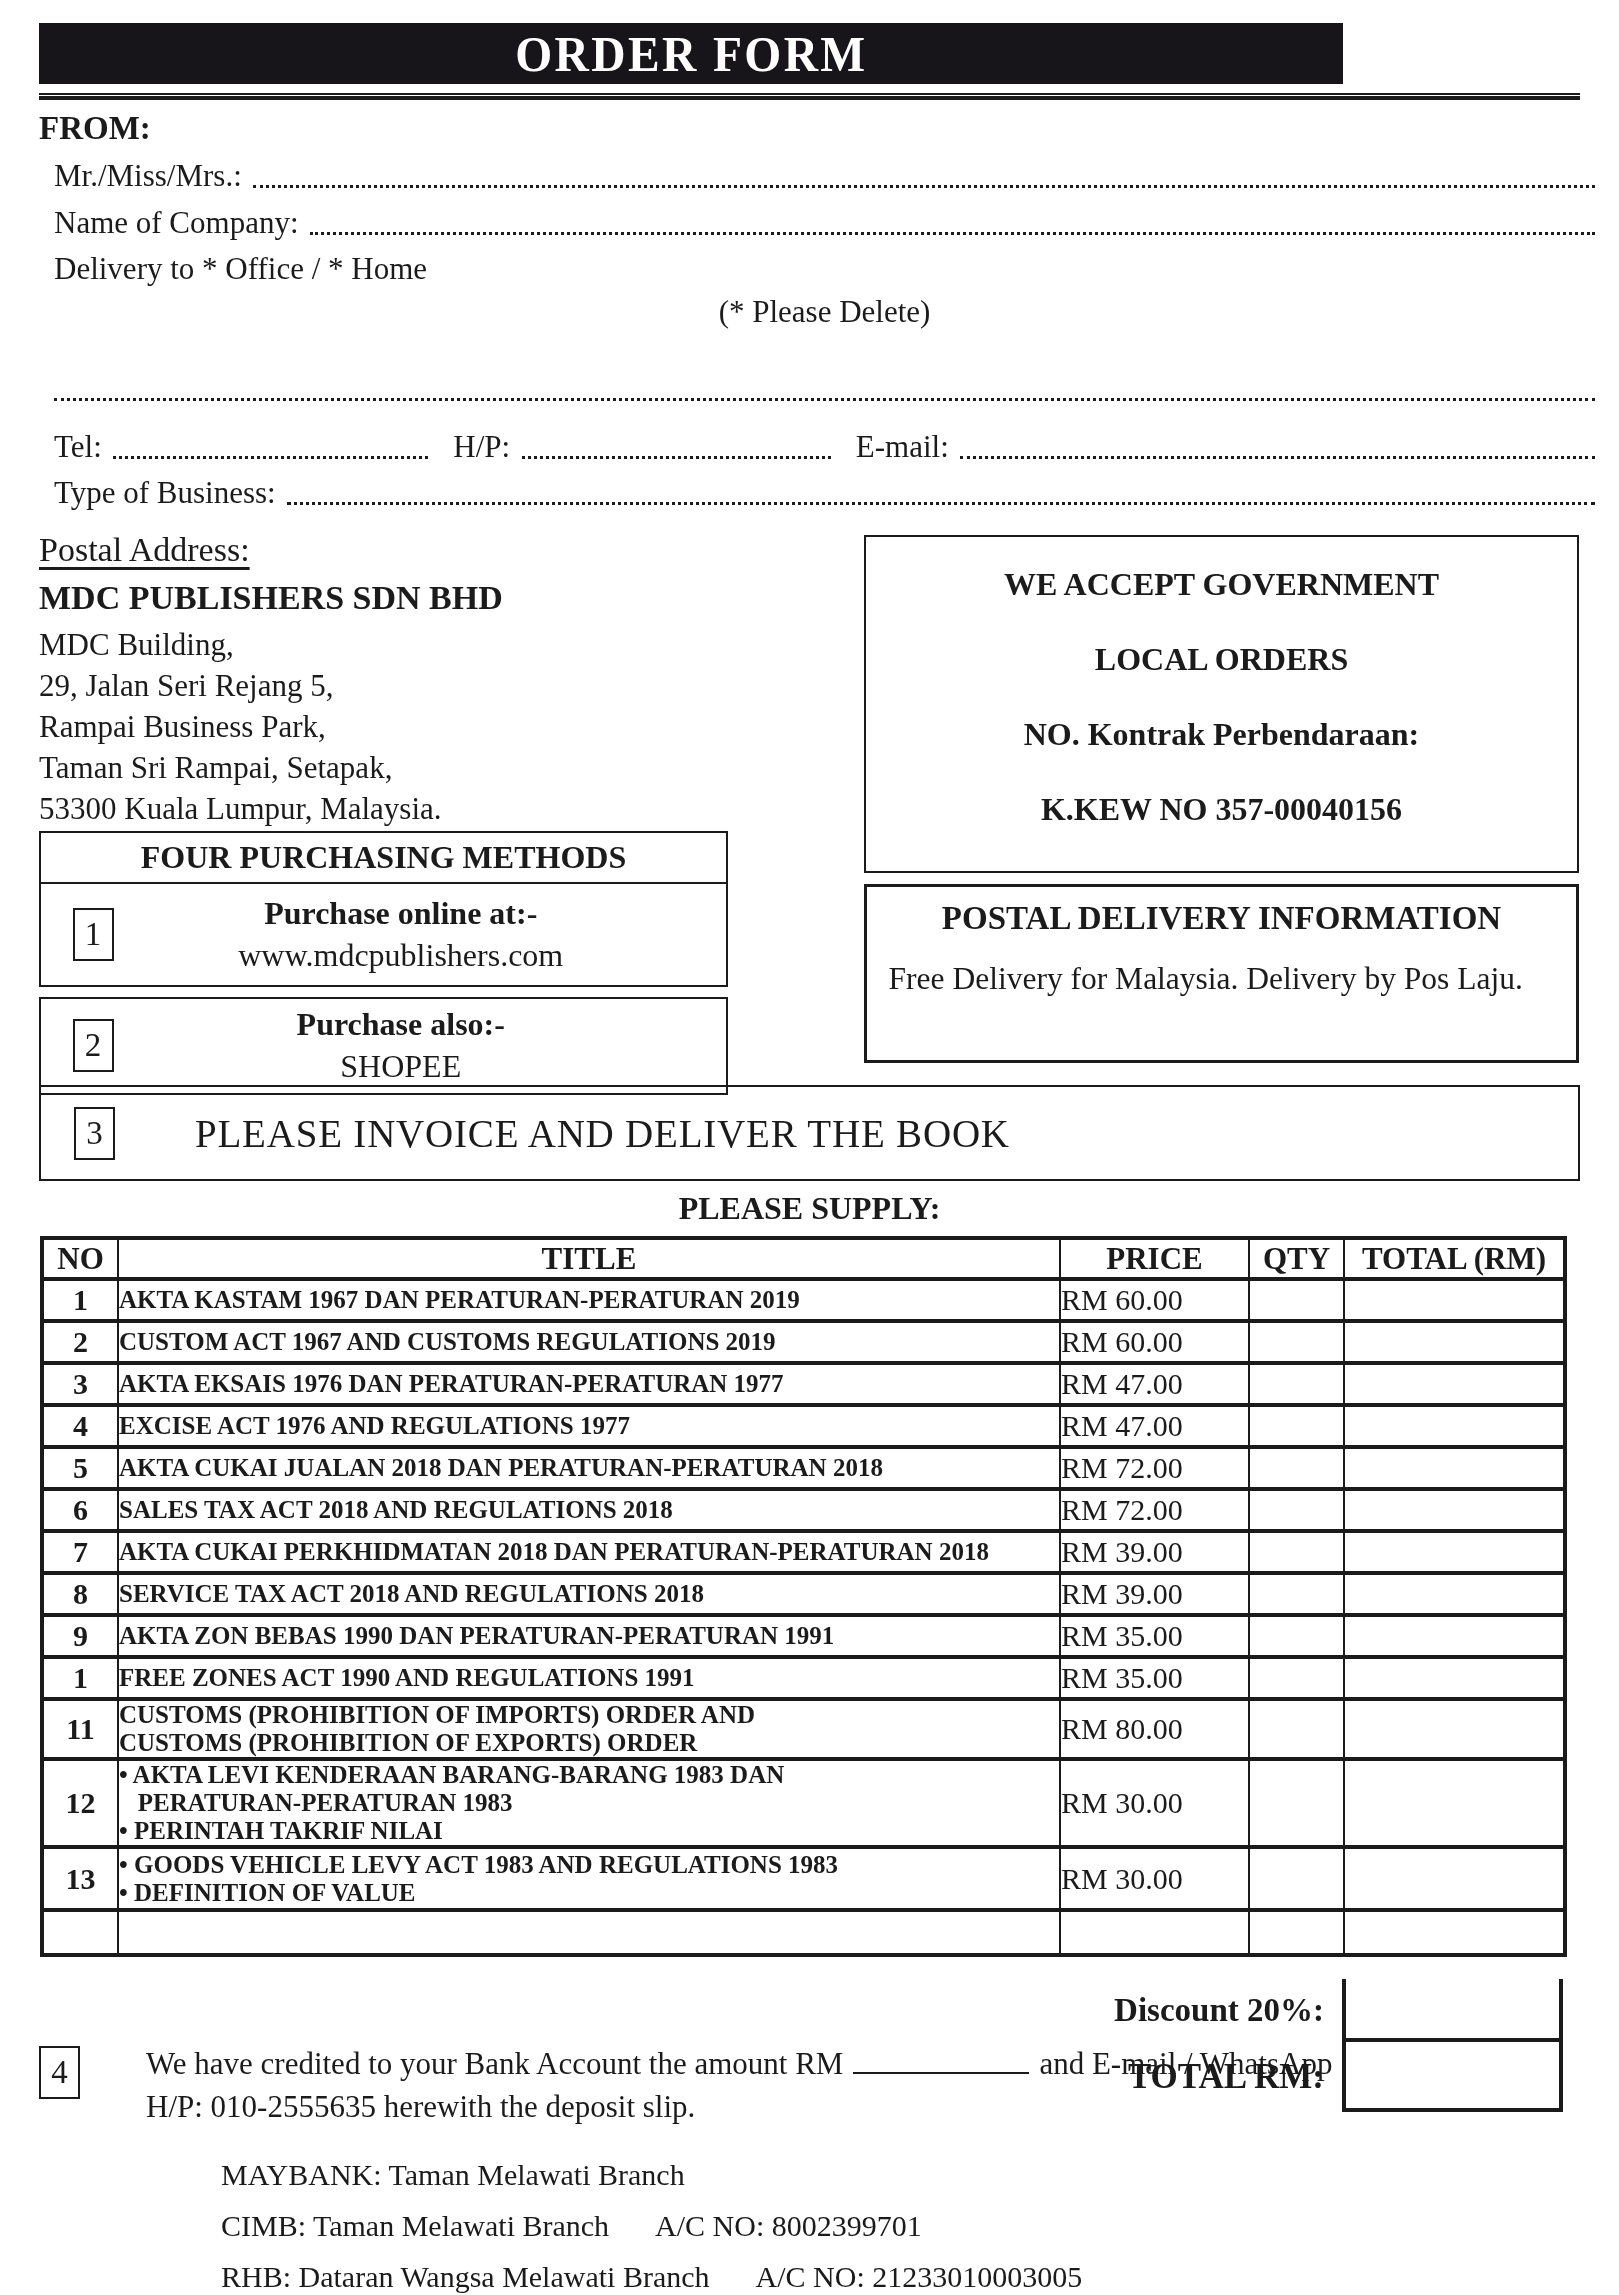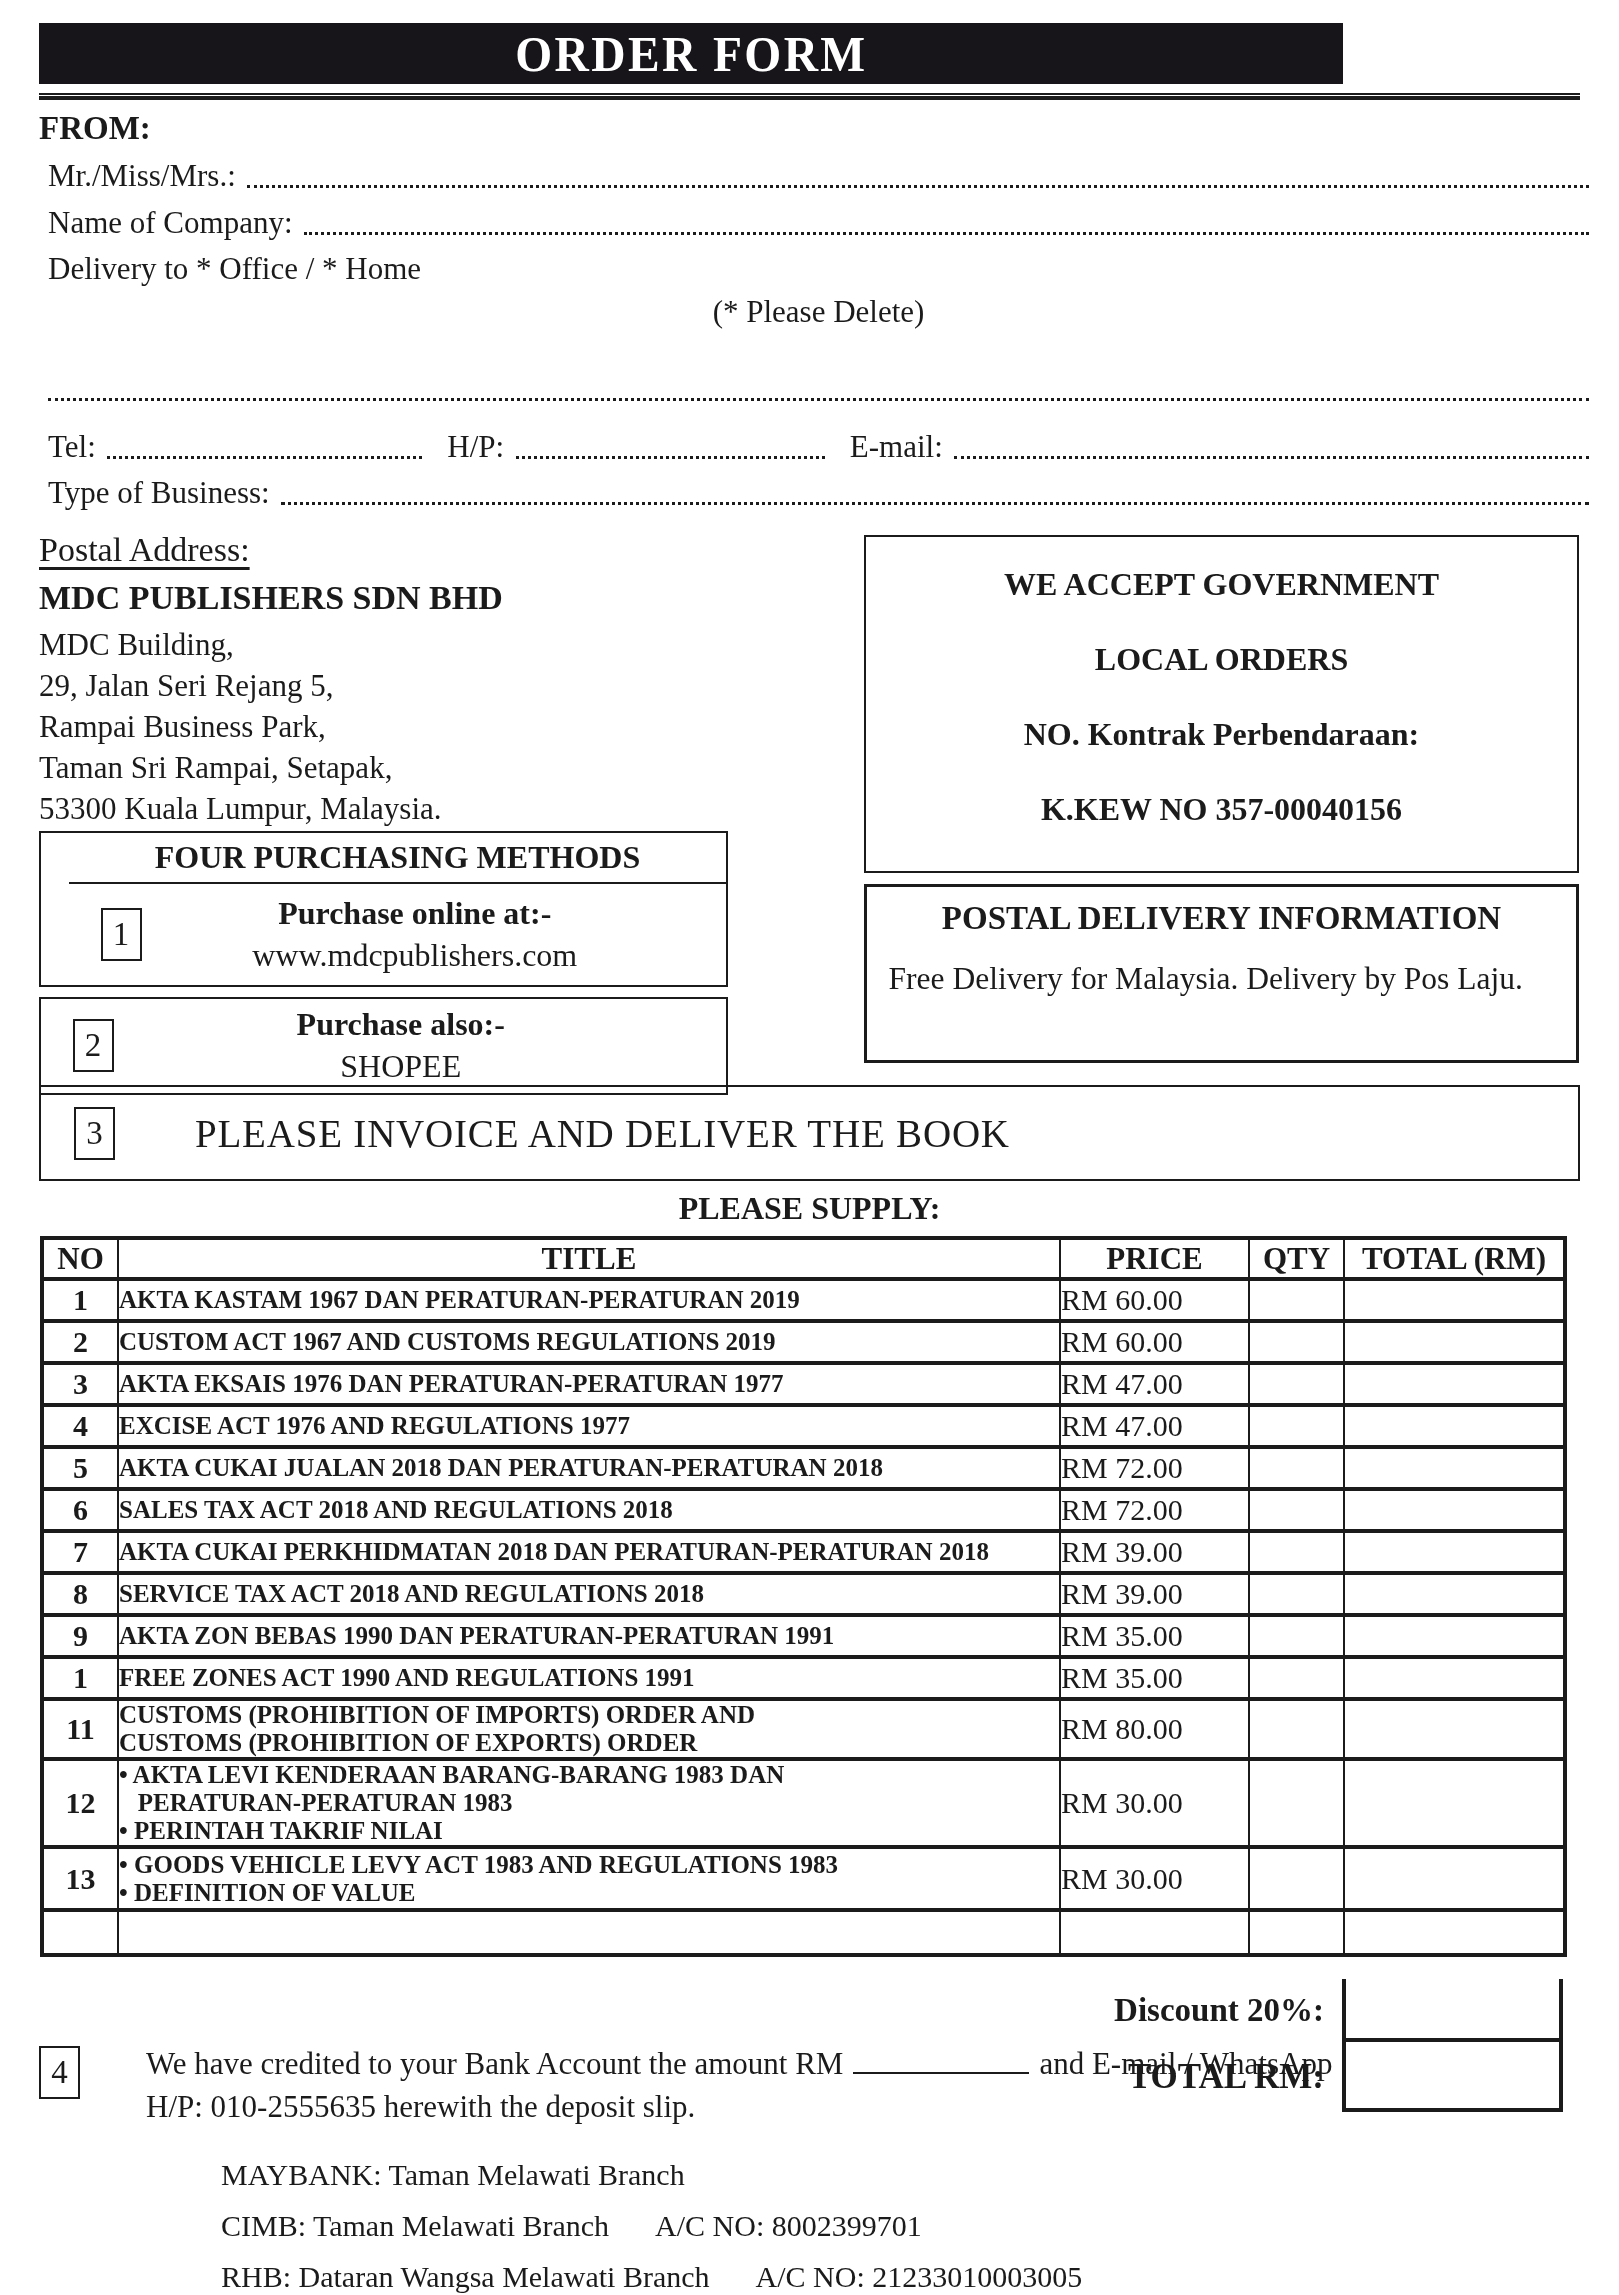--- a/index.html
+++ b/index.html
@@ -13,21 +13,21 @@
   
   .banner{position:absolute;top:23px;left:39px;width:1304px;height:61px;background:#17151a;
     display:flex;align-items:center;justify-content:center;}
   .banner-text{color:#fff;font-size:50px;font-weight:bold;letter-spacing:2.5px;transform:scaleX(.95);}
   .double-rule{position:absolute;top:93px;left:39px;width:1541px;height:6.6px;
     border-top:2.5px solid #1b1b1b;border-bottom:4.1px solid #1b1b1b;}
 
   .from-heading{position:absolute;top:110px;left:39px;font-size:33px;font-weight:bold;}
 
   
-  .f-row{position:absolute;left:48px;width:1541px;display:flex;align-items:flex-end;
+  .f-row{position:absolute;left:54px;width:1541px;display:flex;align-items:flex-end;
     font-size:31px;height:40px;}
   .f-row .lbl{white-space:nowrap;padding-right:11.6px;}
   .leader{flex:1;border-bottom:3.3px dotted #1b1b1b;margin-bottom:5.8px;height:0;}
   .leader.l-tel{flex:none;width:315px;}
   .leader.l-hp{flex:none;width:309px;}
   .gap30{flex:none;width:25px;}
   .fr-name{top:154px;} .fr-company{top:201px;} .fr-delivery{top:247px;}
   .fr-please{top:290px;justify-content:center;}
   .fr-address{top:330px;}
   .fr-dots{top:367px;}
@@ -43,21 +43,21 @@
   .gov-box{position:absolute;top:535px;left:864px;width:715px;height:338px;
     border:2.5px solid #1b1b1b;text-align:center;font-weight:bold;font-size:32px;
     line-height:75px;padding-top:10px;white-space:pre-line;}
   .pd-box{position:absolute;top:884px;left:864px;width:715px;height:179px;
     border:3.3px solid #1b1b1b;padding:0 21.6px;}
   .pd-title{margin-top:13.3px;text-align:center;font-weight:bold;font-size:33px;}
   .pd-body{margin-top:11.6px;font-size:31.5px;line-height:60px;text-align:justify;}
 
   
   .pm-box{position:absolute;left:39px;width:689px;border:2.5px solid #1b1b1b;background:#fff;}
-  .pm-a{top:831px;height:156px;padding-left:28px;}
+  .pm-a{top:831px;height:156px;}
   .pm-b{top:997px;height:98px;}
   .pm-title{height:51px;border-bottom:2.5px solid #1b1b1b;display:flex;align-items:center;
     justify-content:center;font-weight:bold;font-size:32px;}
   .pm-row{display:flex;align-items:center;}
   .pm-a .pm-row{height:100px;}
   .pm-b .pm-row{height:93px;}
   .num-box{width:41px;height:53px;border:2.5px solid #1b1b1b;display:flex;align-items:center;
     justify-content:center;font-size:33px;flex:none;background:#fff;}
   .pm-row .num-box{margin-left:31.5px;}
   .pm-text{flex:1;text-align:center;padding-right:38px;}

